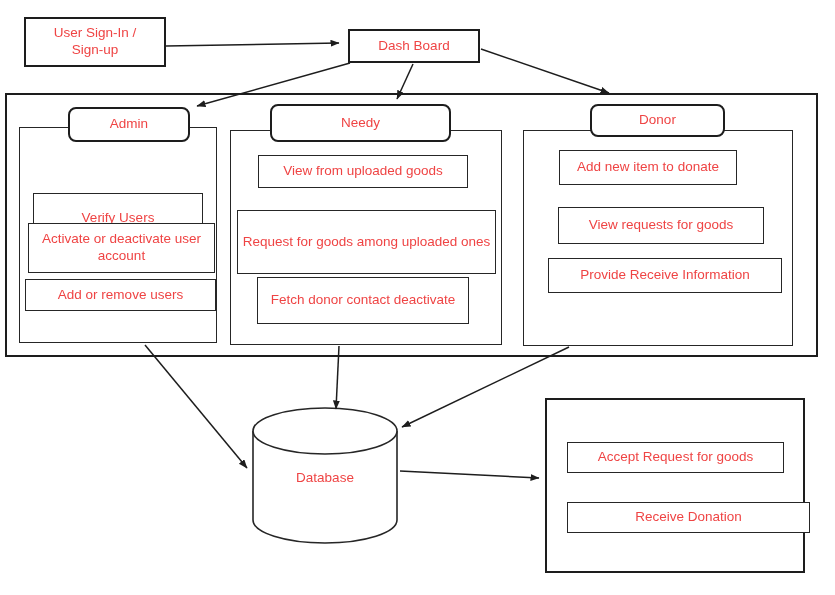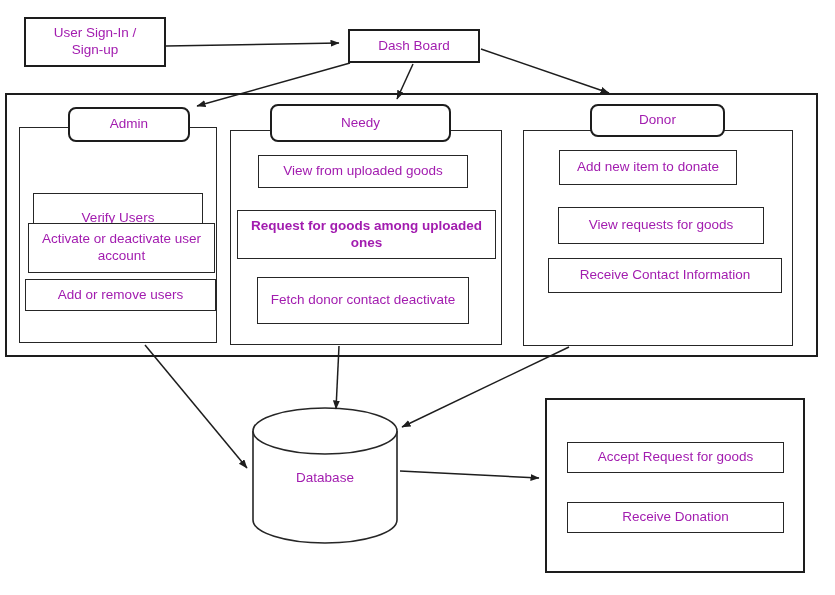--- a/index.html
+++ b/index.html
@@ -1,18 +1,18 @@
 <!DOCTYPE html>
 <html><head>
 <meta charset="utf-8">
 <style>
   html,body { margin:0; padding:0; background:#ffffff; }
   .page {
     position:relative; width:835px; height:595px; background:#ffffff;
-    font-family:"Liberation Sans", sans-serif; color:#a21caf; overflow:hidden;
+    font-family:"Liberation Sans", sans-serif; color:#ef4444; overflow:hidden;
   }
   .box {
     position:absolute; box-sizing:border-box; background:#ffffff;
     border:1.5px solid #262626; display:flex; align-items:center; justify-content:center;
     text-align:center; font-size:13.5px; line-height:1.25; z-index:3;
   }
   .thick { border-width:2px; border-color:#1d1d1d; }
   .container { background:transparent; z-index:1; }
   .column { background:transparent; z-index:2; }
   .header { z-index:4;border-radius:8px; }
@@ -27,30 +27,30 @@
   #dashboard { left:348px; top:29px;  width:132px; height:34px; }
   #outer     { left:5px;   top:93px;  width:813px; height:264px; }
   #col-admin { left:19px;  top:127px; width:198px; height:216px; }
   #hdr-admin { left:68px;  top:107px; width:122px; height:35px; }
   #admin-0   { left:33px;  top:158px; width:170px; height:50px;margin-top:35px; }
   #admin-1   { left:28px;  top:223px; width:187px; height:50px; }
   #admin-2   { left:25px;  top:279px; width:191px; height:32px; }
   #col-needy { left:230px; top:130px; width:272px; height:215px; }
   #hdr-needy { left:270px; top:104px; width:181px; height:38px; }
   #needy-0   { left:258px; top:155px; width:210px; height:33px; }
-  #needy-1   { left:237px; top:210px; width:259px; height:49px;font-weight:bold; }
+  #needy-1   { left:237px; top:210px; width:259px; height:64px; }
   #needy-2   { left:257px; top:277px; width:212px; height:47px; }
   #col-donor { left:523px; top:130px; width:270px; height:216px; }
   #hdr-donor { left:590px; top:104px; width:135px; height:33px; }
   #donor-0   { left:559px; top:150px; width:178px; height:35px; }
   #donor-1   { left:558px; top:207px; width:206px; height:37px; }
   #donor-2   { left:548px; top:258px; width:234px; height:35px; }
   #rightbox  { left:545px; top:398px; width:260px; height:175px; }
   #right-0   { left:567px; top:442px; width:217px; height:31px; }
-  #right-1   { left:567px; top:502px; width:217px; height:31px; }
+  #right-1   { left:567px; top:502px; width:243px; height:31px; }
 </style>
 </head>
 <body>
 
 <div class="page">
 
   <div class="box thick two-line" id="signin">
     <span>User Sign-In /</span>
     <span>Sign-up</span>
   </div>
@@ -92,21 +92,21 @@
   <div class="box" id="donor-0">
     <span>Add new item to donate</span>
   </div>
   <div class="box thick header" id="hdr-donor">
     <span>Donor</span>
   </div>
   <div class="box" id="donor-1">
     <span>View requests for goods</span>
   </div>
   <div class="box" id="donor-2">
-    <span>Receive Contact Information</span>
+    <span>Provide Receive Information</span>
   </div>
 
   <div class="box thick container" id="rightbox"></div>
   <div class="box" id="right-0">
     <span>Accept Request for goods</span>
   </div>
   <div class="box" id="right-1">
     <span>Receive Donation</span>
   </div>
 

